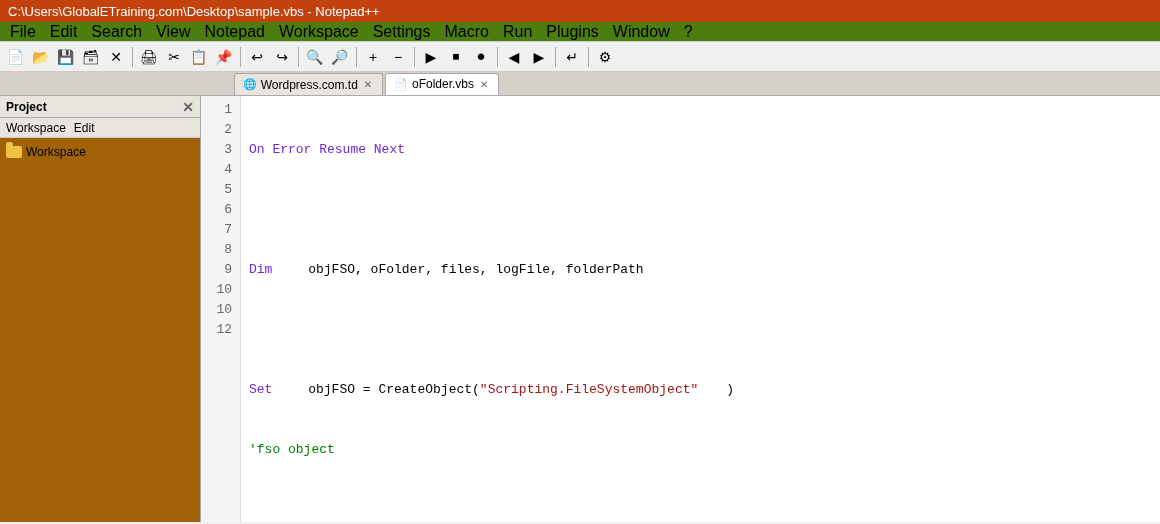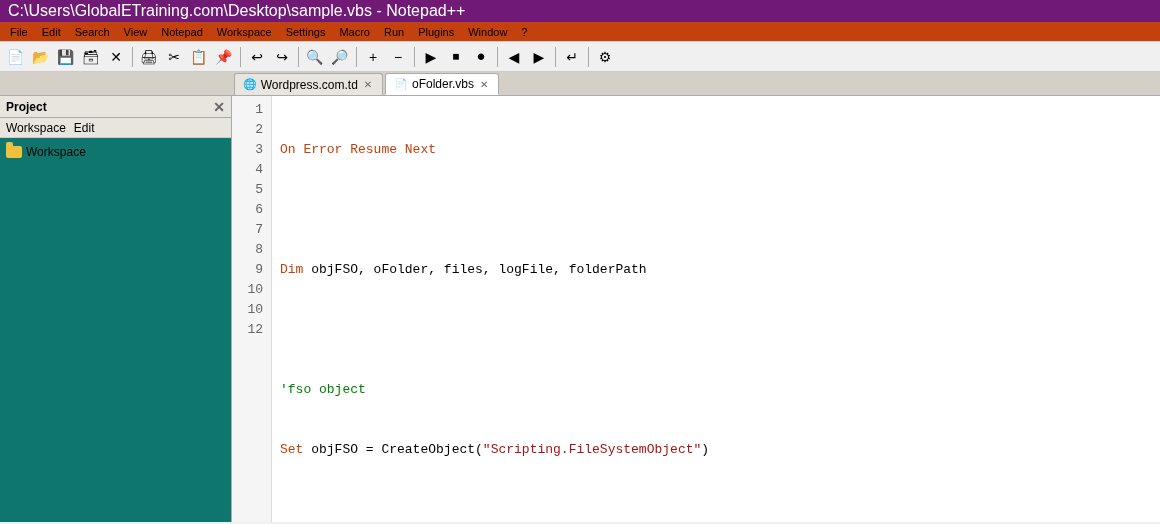--- a/index.html
+++ b/index.html
@@ -8,39 +8,39 @@
       font-size: 13px;
       background: #f0f0f0;
       width: 1160px;
       height: 524px;
       overflow: hidden;
       user-select: none;
     }
 
     
     .title-bar {
-      background: #701a75;
+      background: #c2410c;
       color: white;
       font-family: 'Segoe UI', Arial, sans-serif;
-      font-size: 16px;
+      font-size: 13px;
       padding: 3px 8px;
       height: 22px;
       display: flex;
       align-items: center;
     }
 
     
     .menu-bar {
-      background: #c2410c;
+      background: #4d7c0f;
       border-bottom: 1px solid #ccc;
       display: flex;
       align-items: center;
       height: 20px;
       font-family: Arial, sans-serif;
-      font-size: 11px;
+      font-size: 16px;
       padding: 0 4px;
       gap: 2px;
     }
     .menu-item {
       padding: 2px 6px;
       cursor: pointer;
       border-radius: 2px;
     }
 
     
@@ -113,23 +113,23 @@
     }
 
     
     .main-layout {
       display: flex;
       height: calc(524px - 22px - 22px - 30px - 24px);
     }
 
     
     .sidebar {
-      width: 232px;
+      width: 201px;
       border-right: 1px solid #aaa;
-      background: #0f766e;
+      background: #a16207;
       display: flex;
       flex-direction: column;
       flex-shrink: 0;
     }
     .sidebar-header {
       display: flex;
       align-items: center;
       justify-content: space-between;
       padding: 2px 6px;
       background: #e8e4de;
@@ -231,24 +231,24 @@
       flex: 1;
       padding: 4px 8px;
       white-space: pre;
     }
     .code-line {
       display: block;
       height: 20px;
       line-height: 20px;
     }
     
-    .kw { color: #c2410c; }
+    .kw { color: #6d28d9; }
     .str { color: #a31515; }
     .comment { color: #008000; }
-    .normal { color: #000000; }
+    .normal { color: #000000; margin-left: 28px; }
   </style>
 </head>
 <body>
 
 <div class="title-bar">
   <span>C:\Users\GlobalETraining.com\Desktop\sample.vbs - Notepad++</span>
 </div>
 
 <div class="menu-bar">
   <span class="menu-item">File</span>
@@ -346,22 +346,22 @@
         <span class="line-number">9</span>
         <span class="line-number">10</span>
         <span class="line-number">10</span>
         <span class="line-number">12</span>
       </div>
       <div class="code-lines">
         <span class="code-line"><span class="kw">On Error Resume Next</span></span>
         <span class="code-line">&nbsp;</span>
         <span class="code-line"><span class="kw">Dim</span><span class="normal"> objFSO, oFolder, files, logFile, folderPath</span></span>
         <span class="code-line">&nbsp;</span>
+        <span class="code-line"><span class="kw">Set</span><span class="normal"> objFSO = CreateObject(</span><span class="str">"Scripting.FileSystemObject"</span><span class="normal">)</span></span>
         <span class="code-line"><span class="comment">'fso object</span></span>
-        <span class="code-line"><span class="kw">Set</span><span class="normal"> objFSO = CreateObject(</span><span class="str">"Scripting.FileSystemObject"</span><span class="normal">)</span></span>
         <span class="code-line">&nbsp;</span>
         
         
         
         
         
       </div>
     </div>
   </div>
 

